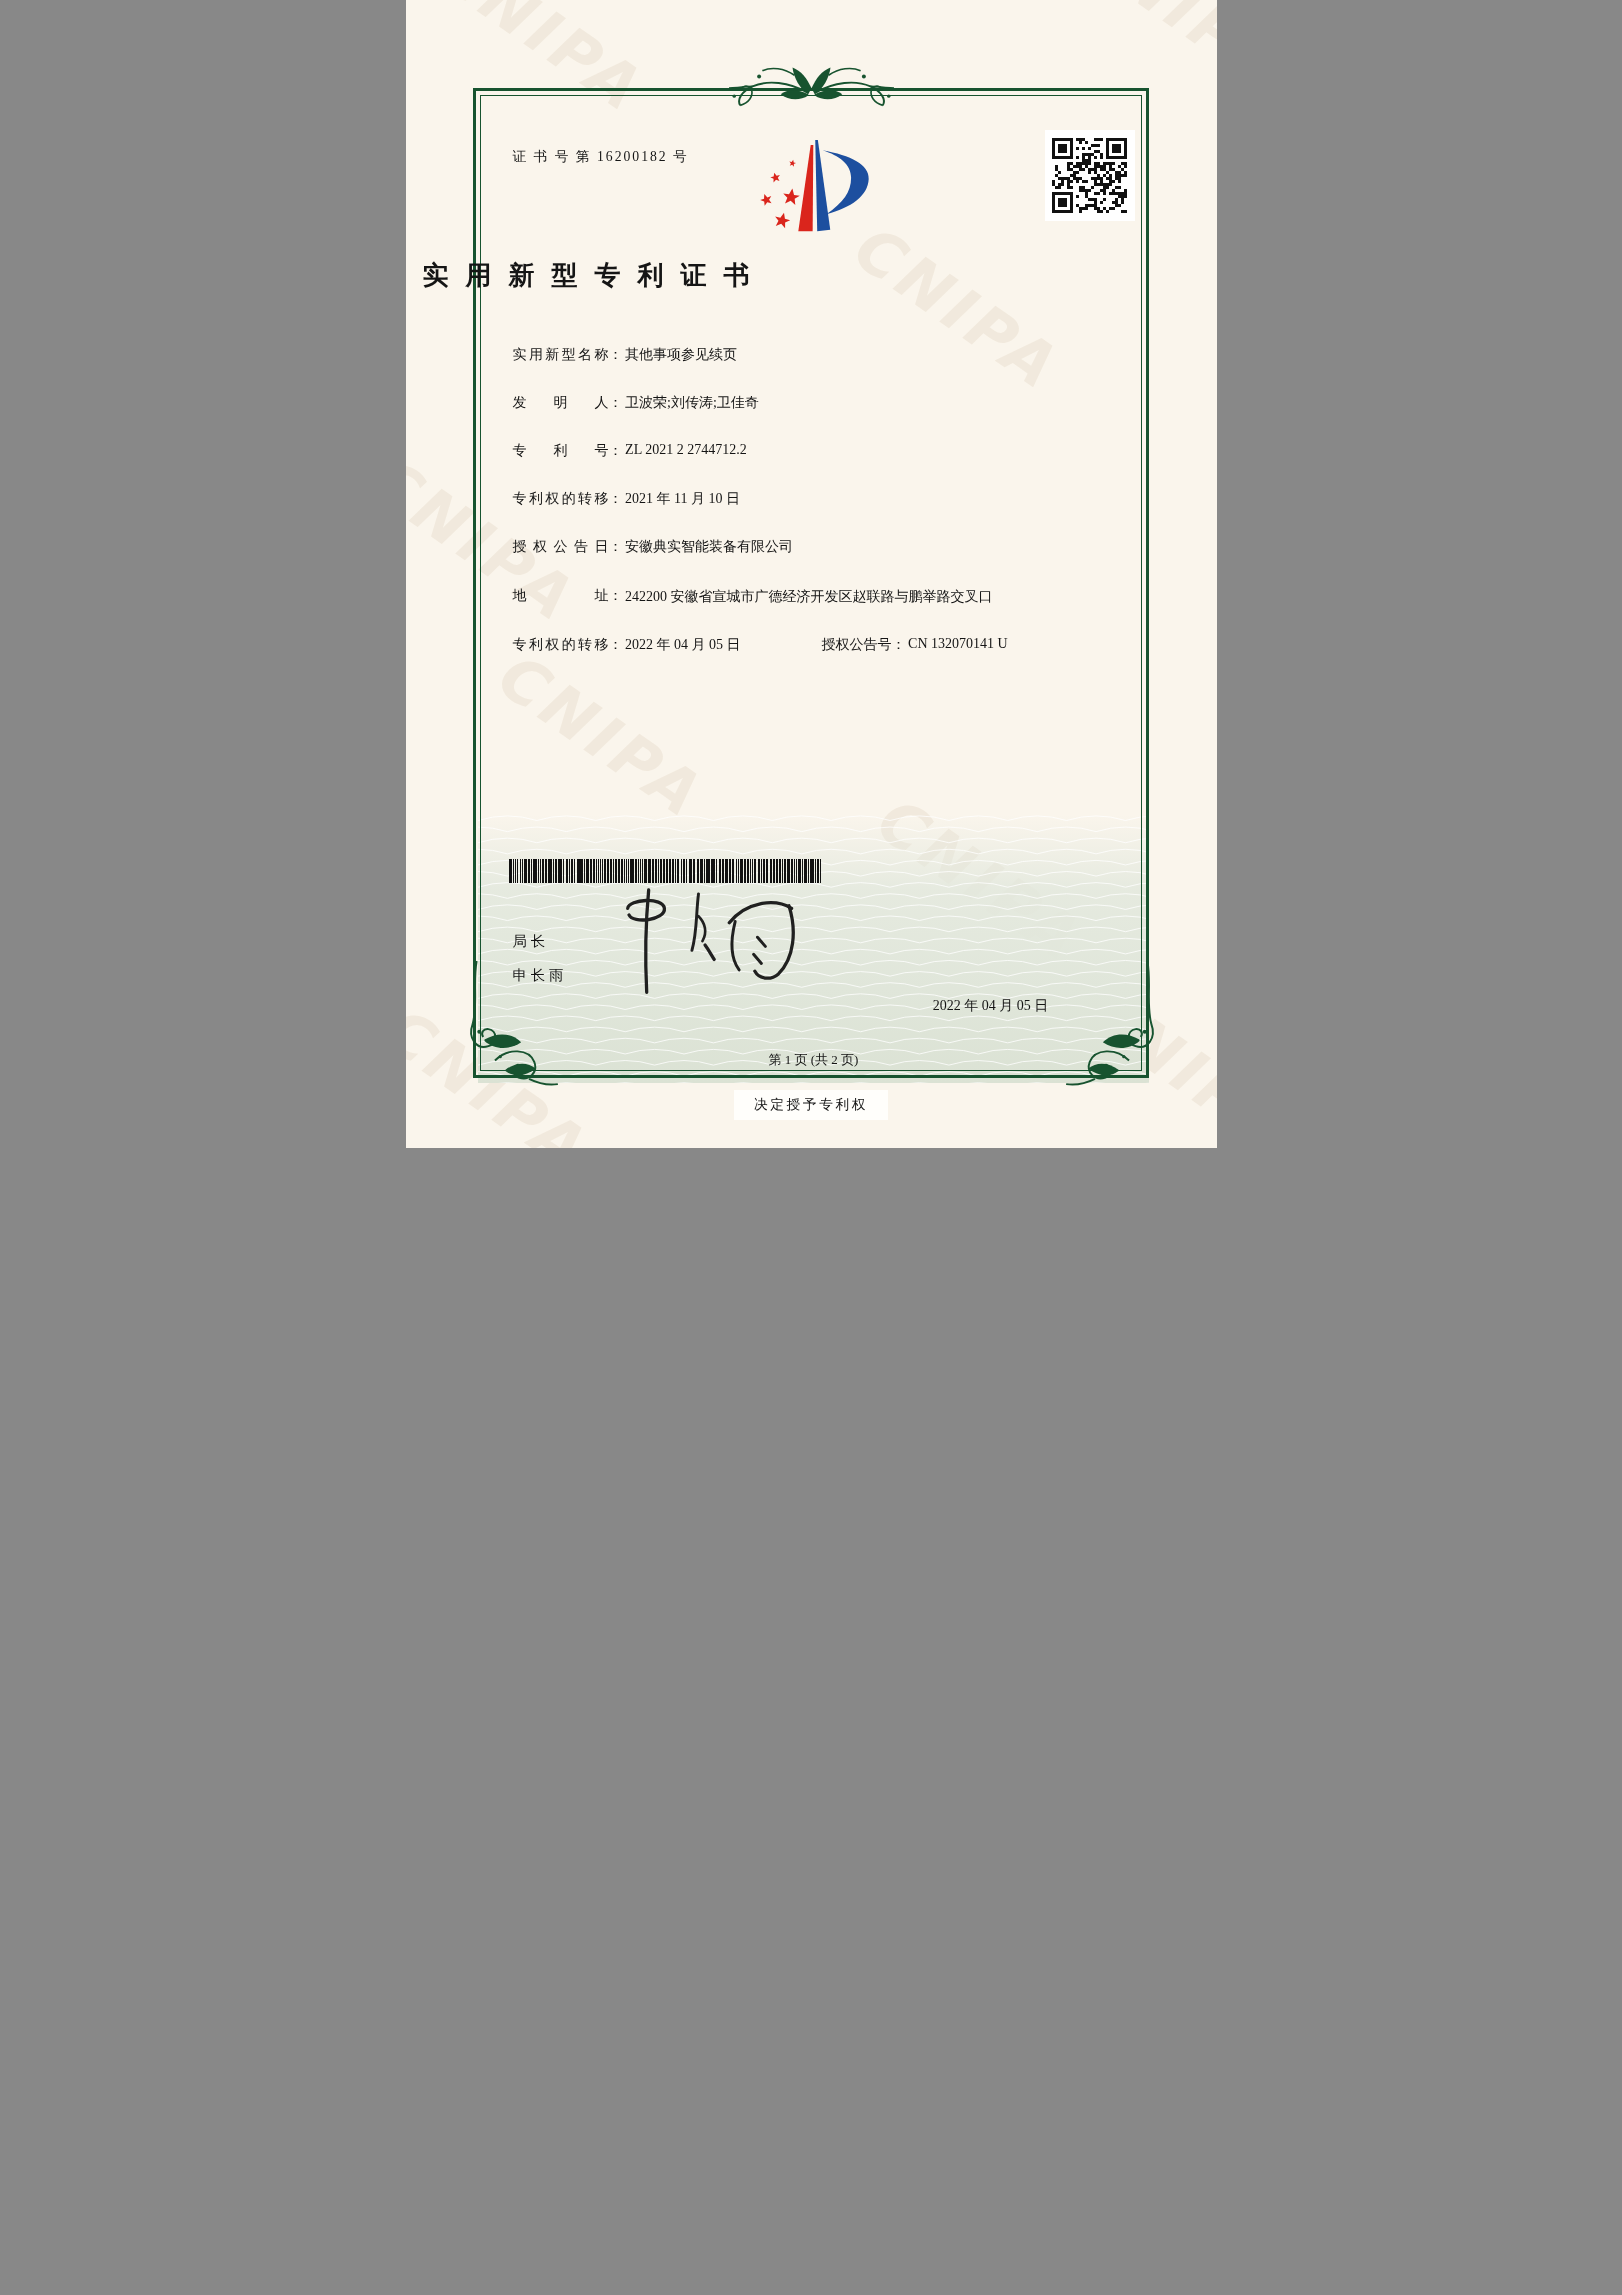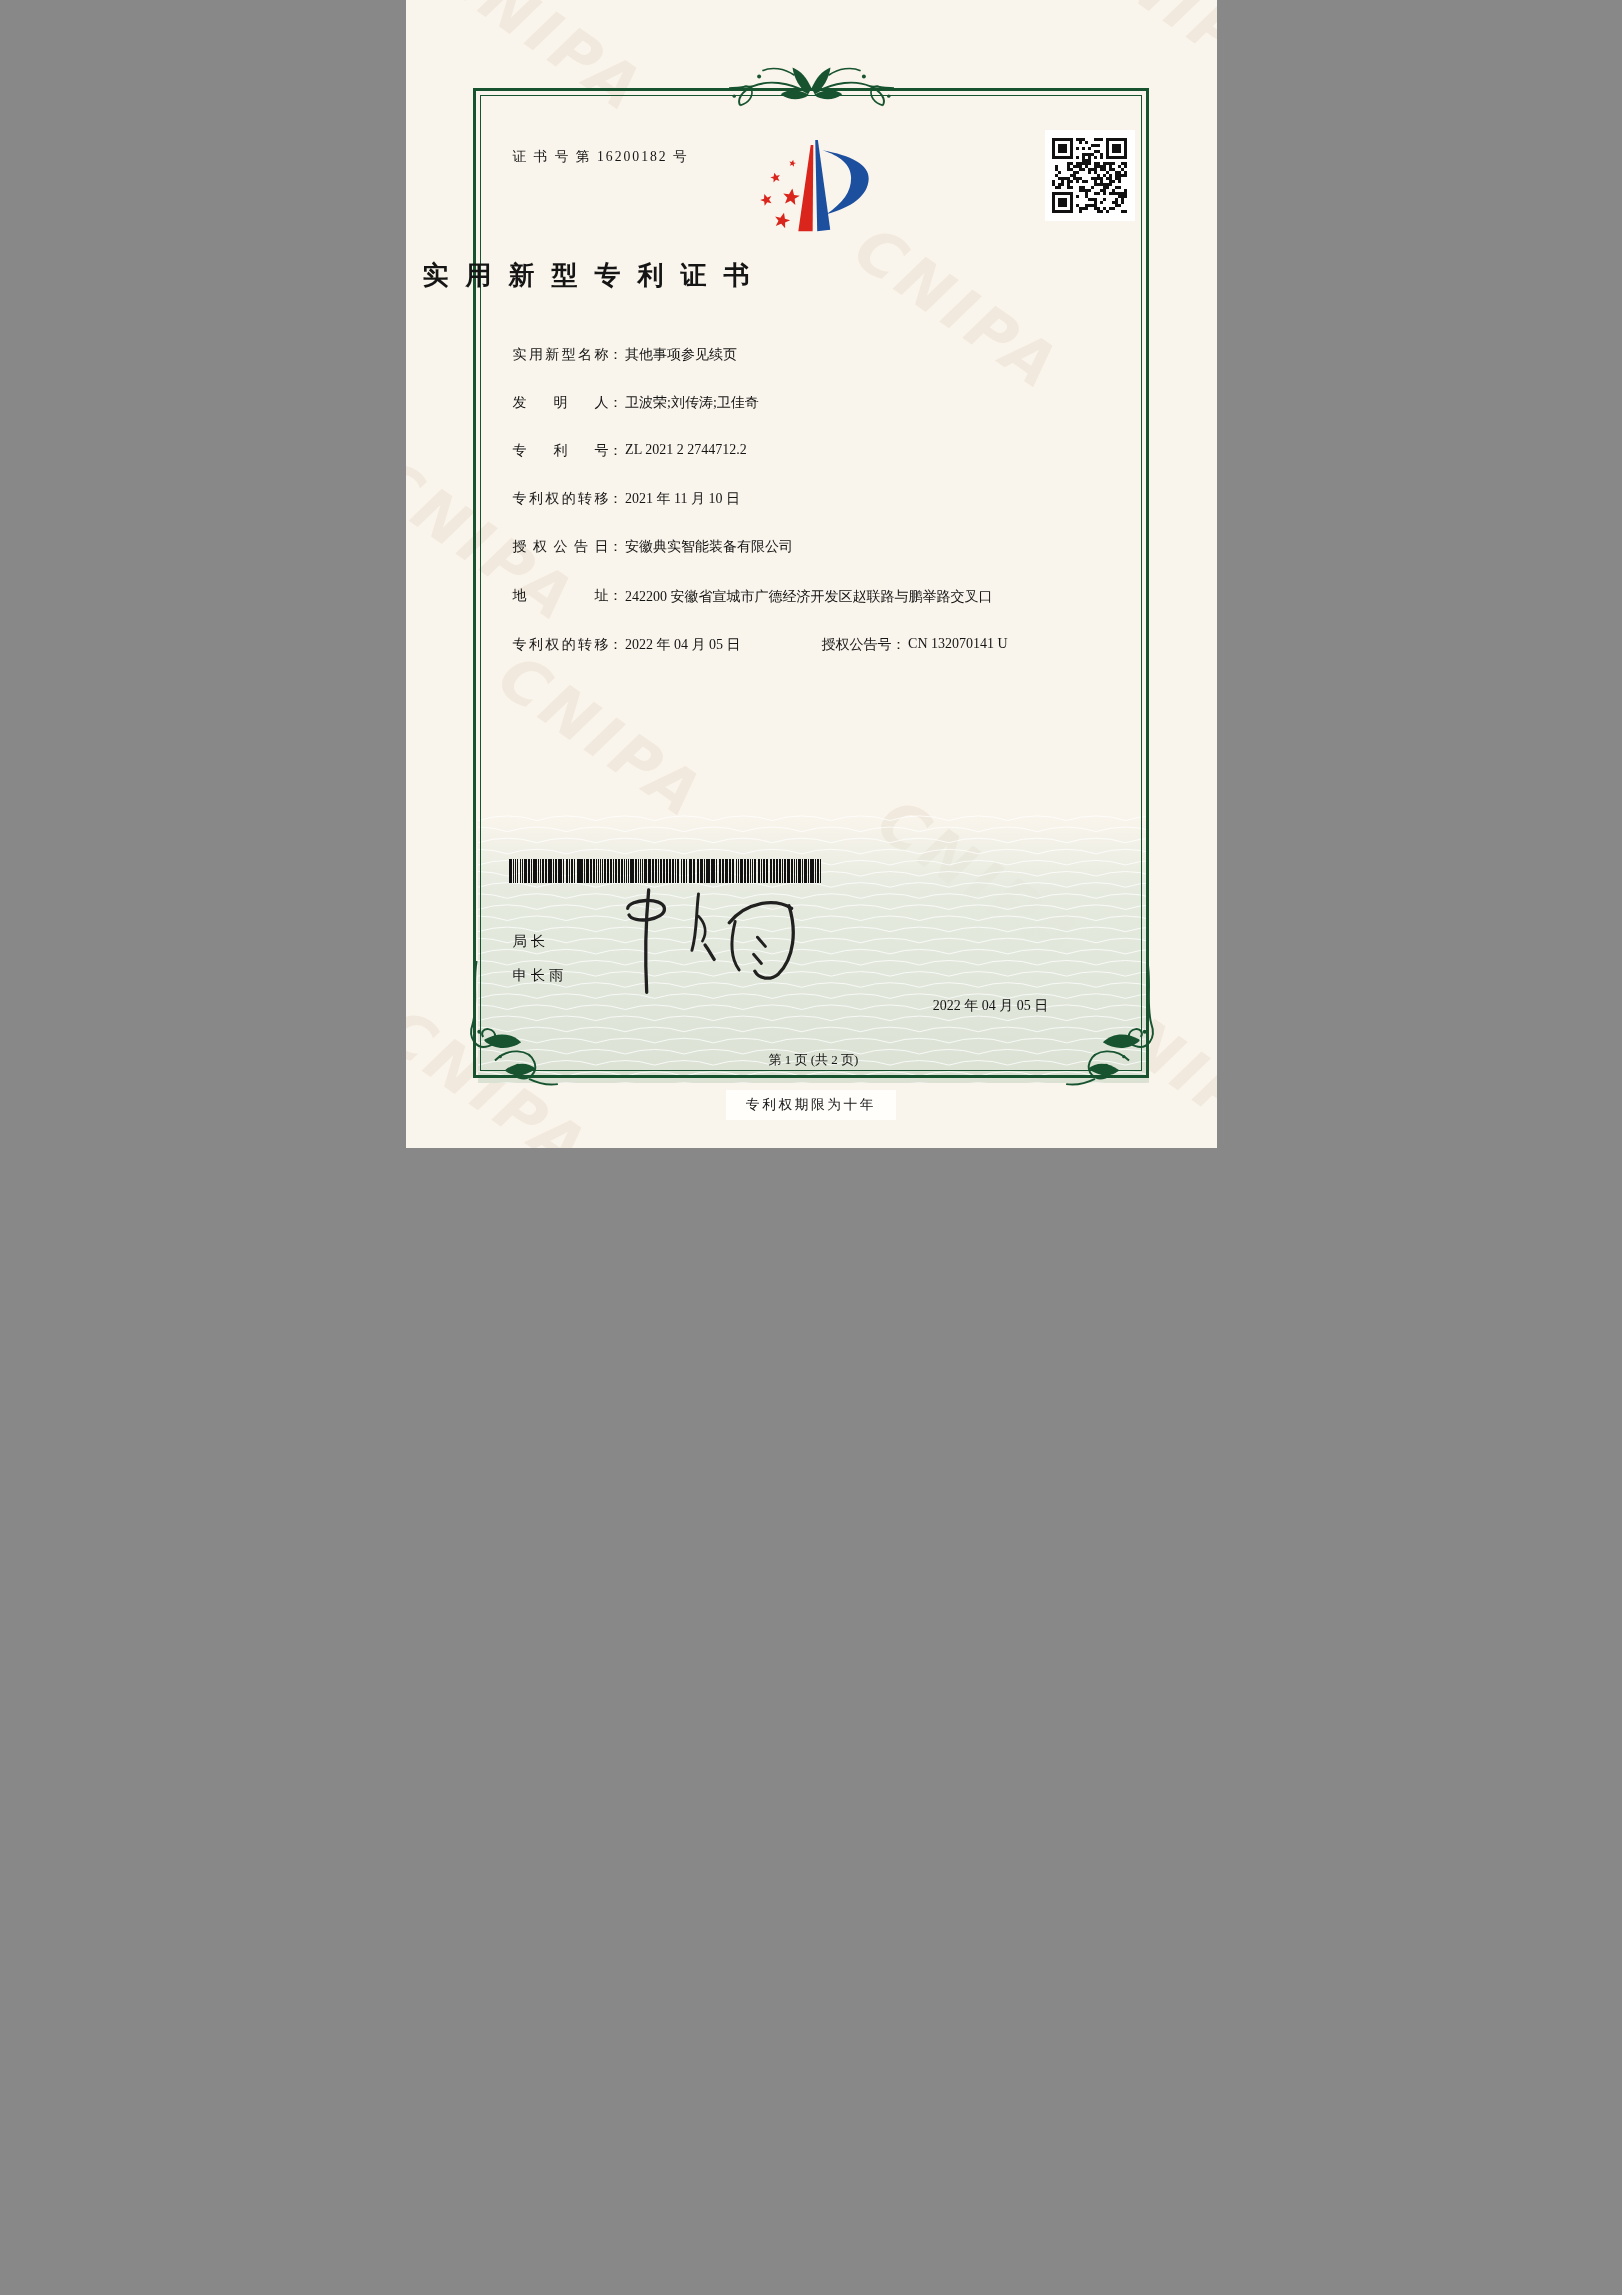--- a/index.html
+++ b/index.html
@@ -645,17 +645,17 @@
       <path stroke-width="4.5" d="M286,84 L298,98"></path>
       <path stroke-width="4.5" d="M280,110 L292,124"></path>
     </g>
   </svg>
 
   <div class="abs sign-date">2022 年 04 月 05 日</div>
 
   <div class="abs page-info">第 1 页 (共 2 页)</div>
 
   <div class="abs footer-note-wrap">
-    <span class="footer-note">专利权期限为十年</span>
+    <span class="footer-note">决定授予专利权</span>
   </div>
 
 </div>
 
 
 </body></html>

